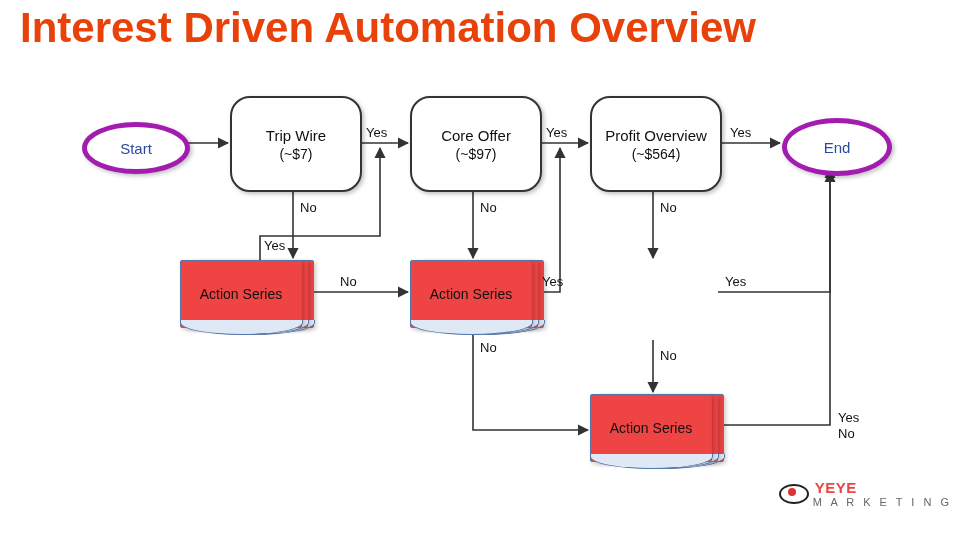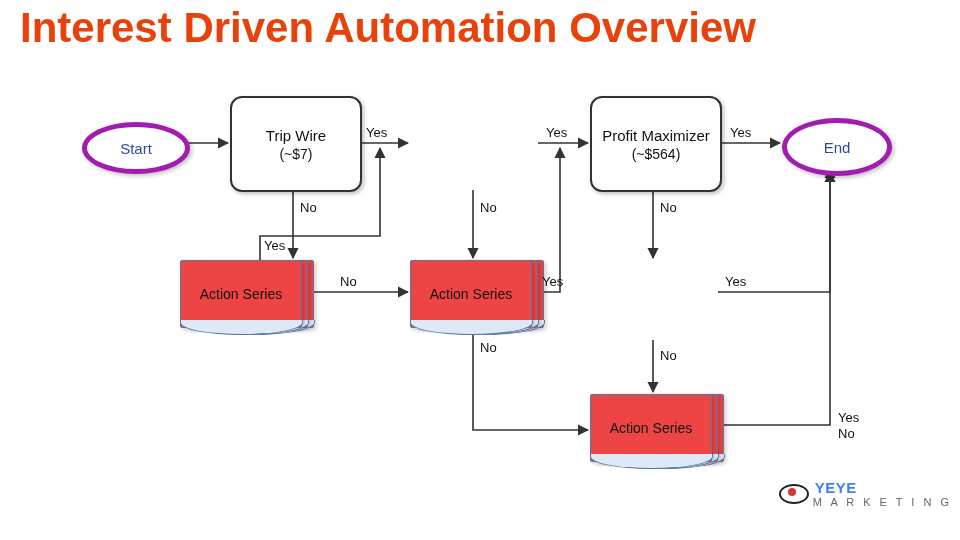--- a/index.html
+++ b/index.html
@@ -1,32 +1,32 @@
 <!DOCTYPE html>
 <html><head>
 <meta charset="utf-8">
 <style>
   html,body{margin:0;padding:0;width:960px;height:540px;background:#fff;font-family:"Segoe UI",Arial,sans-serif;overflow:hidden}
   .title{position:absolute;left:10px;top:4px;font-size:42px;font-weight:700;color:#e8420a}
   .canvas{position:absolute;left:10px;top:0;width:960px;height:516px}
-  .box{position:absolute;border:2px solid #333;border-radius:12px;background:#fff;display:flex;flex-direction:column;align-items:center;justify-content:center;font-size:14px;color:#111;box-shadow:2px 2px 4px rgba(0,0,0,.25)}
+  .box{position:absolute;border:2px solid #333;border-radius:20px;background:#fff;display:flex;flex-direction:column;align-items:center;justify-content:center;font-size:14px;color:#111;box-shadow:2px 2px 4px rgba(0,0,0,.25)}
   .box .l1{font-size:15px}
   .box .l2{font-size:14px;margin-top:2px}
   .ellipse{position:absolute;border:5px solid #a21caf;border-radius:50%;background:#fff;display:flex;align-items:center;justify-content:center;font-size:15px;color:#2a4aa0;box-shadow:2px 2px 4px rgba(0,0,0,.25)}
   
   .doc-stack{position:absolute}
   .doc{position:absolute;width:120px;height:66px;border:1.5px solid #5577aa;background:#ef4444;border-radius:2px;box-shadow:2px 2px 4px rgba(0,0,0,.2)}
   .doc.front{display:flex;align-items:center;justify-content:center;font-size:14px;color:#111}
   .doc::after{content:"";position:absolute;left:-1.5px;right:-1.5px;bottom:-8px;height:14px;background:#dfe8f5;border:1.5px solid #5577aa;border-top:none;border-radius:0 0 60% 60% / 0 0 100% 100%}
   .lbl{position:absolute;font-size:13px;color:#111}
   svg{position:absolute;left:0;top:0}
   .brand{position:absolute;right:18px;bottom:8px;display:flex;align-items:center;gap:6px}
   .brand .eye{width:26px;height:16px;border:2px solid #222;border-radius:50%;position:relative}
   .brand .eye::after{content:"";position:absolute;left:7px;top:2px;width:8px;height:8px;background:#d33;border-radius:50%}
-  .brand .t1{font-size:15px;font-weight:700;color:#3b82f6;letter-spacing:.5px}
+  .brand .t1{font-size:15px;font-weight:700;color:#ef4444;letter-spacing:.5px}
   .brand .t2{font-size:11px;color:#666;letter-spacing:3px;margin-left:-2px}
 </style>
 </head>
 <body>
 
 <div class="canvas">
 
   <div class="title">Interest Driven Automation Overview</div>
 
   <svg width="960" height="540">
@@ -69,23 +69,27 @@
 
   <div class="ellipse" style="left:72px;top:122px;width:98px;height:42px">
       <span>Start</span>
     </div>
 
   <div class="box" style="left:220px;top:96px;width:128px;height:92px">
     <span class="l1">Trip Wire</span>
     <span class="l2">(~$7)</span>
   </div>
 
+  <div class="box" style="left:400px;top:96px;width:128px;height:92px">
+    <span class="l1">Core Offer</span>
+    <span class="l2">(~$97)</span>
+  </div>
 
   <div class="box" style="left:580px;top:96px;width:128px;height:92px">
-    <span class="l1">Profit Maximizer</span>
+    <span class="l1">Profit Overview</span>
     <span class="l2">(~$564)</span>
   </div>
 
   <div class="ellipse" style="left:772px;top:118px;width:100px;height:48px">
       <span>End</span>
     </div>
 
   <div class="doc-stack" style="left:170px;top:260px;width:134px;height:80px">
     <div class="doc" style="left:12px;top:0"></div>
     <div class="doc" style="left:6px;top:4"></div>

